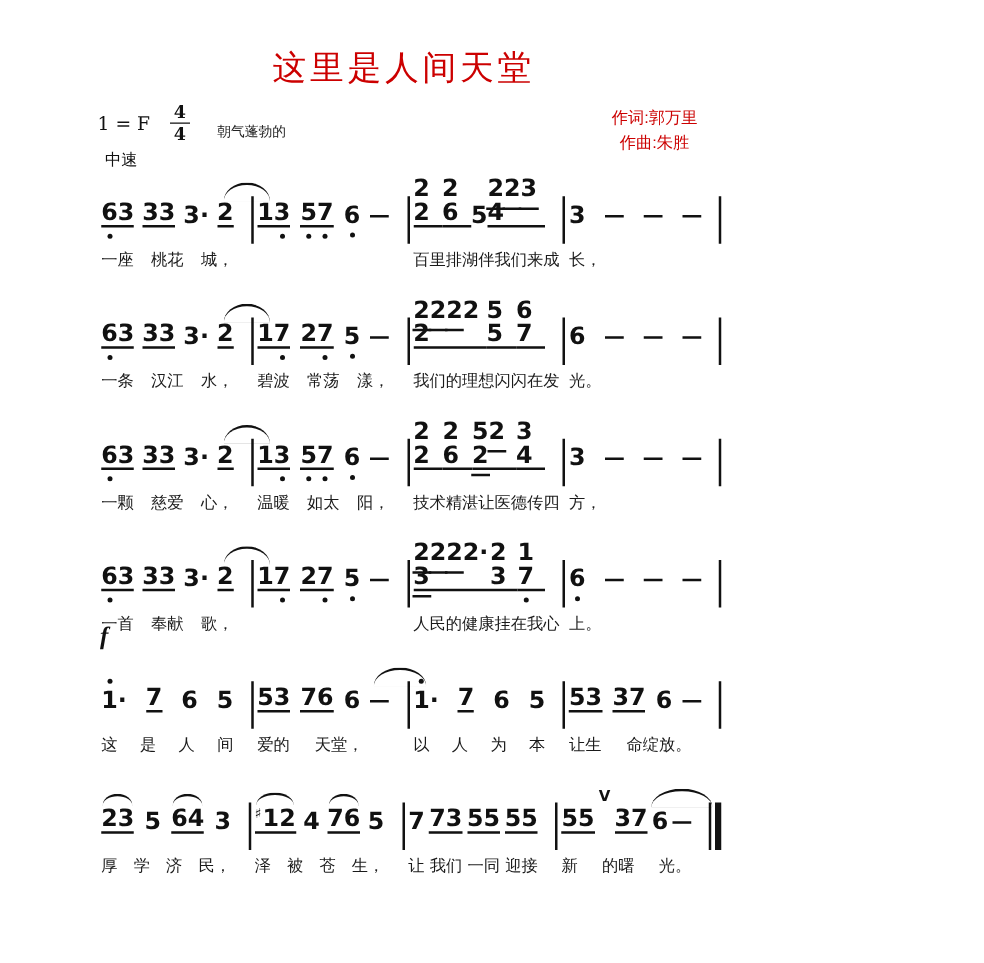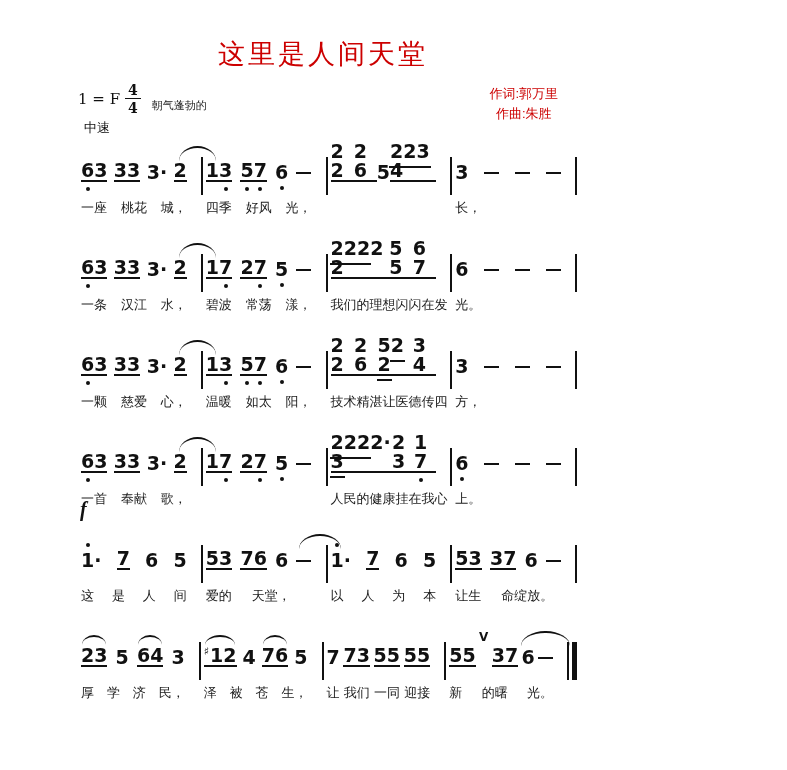--- a/index.html
+++ b/index.html
@@ -5,21 +5,21 @@
   html,body{margin:0;padding:0;background:#ffffff;}
   body{width:787px;height:770px;position:relative;overflow:hidden;
        font-family:"Liberation Sans",sans-serif;color:#111;}
   .sheet{position:absolute;left:0;top:0;width:646px;height:770px;background:#fff;}
 
   
   .title{margin-top:36px;text-align:center;font-family:"Liberation Serif",serif;
          font-size:27px;letter-spacing:3px;font-weight:400;}
   .header-row{display:flex;justify-content:space-between;margin:10px 88px 0 78px;height:52px;}
   .keyblock{font-family:"DejaVu Serif",serif;font-size:15px;}
-  .keyline{display:flex;align-items:center;gap:1px;}
+  .keyline{display:flex;align-items:center;gap:12px;}
   .meter{display:inline-flex;flex-direction:column;align-items:center;line-height:1;
          font-size:14px;font-weight:bold;margin-left:4px;}
   .meter .num{padding:1px 3px;}
   .meter .den{border-top:1.4px solid #111;padding:2px 3px 0 3px;}
   .mood{font-size:11px;color:#222;margin-left:10px;margin-top:14px;font-family:"Liberation Sans",sans-serif;}
   .tempo{font-size:13px;margin:4px 0 0 6px;font-family:"Liberation Sans",sans-serif;}
   .credits{font-size:13px;line-height:1.55;text-align:left;margin-top:2px;}
 
   
   .systems{margin:10px 69px 0 78px;}
@@ -100,34 +100,35 @@
           </div>
         </div>
         <div class="bar"></div>
         <div class="measure">
           <div class="m-notes">
             <span class="tk u"><span class="ch">1</span><span class="ch">3<i class="bdot"></i></span></span>
             <span class="tk u"><span class="ch">5<i class="bdot"></i></span><span class="ch">7<i class="bdot"></i></span></span>
             <span class="tk"><span class="ch">6<i class="bdot"></i></span></span>
             <span class="tk-dash"></span>
           </div>
-          <div class="m-lyrics">
-            <span>四季</span>
-            <span>好风</span>
-            <span>光，</span>
-          </div>
         </div>
         <div class="bar"></div>
         <div class="measure">
           <div class="m-notes">
             <span class="tk u"><span class="ch">2</span><span class="ch">2</span></span>
             <span class="tk u"><span class="ch">2</span><span class="ch">6</span></span>
             <span class="tk"><span class="ch">5</span></span>
             <span class="tk u"><span class="ch d2">2</span><span class="ch d2">2</span><span class="ch d2">3</span><span class="ch">4</span></span>
           </div>
+          <div class="m-lyrics">
+            <span>百里</span>
+            <span>排湖</span>
+            <span>伴</span>
+            <span>我们来成</span>
+          </div>
         </div>
         <div class="bar"></div>
         <div class="measure">
           <div class="m-notes">
             <span class="tk"><span class="ch">3</span></span>
             <span class="tk-dash"></span>
             <span class="tk-dash"></span>
             <span class="tk-dash"></span>
           </div>
           <div class="m-lyrics few">

